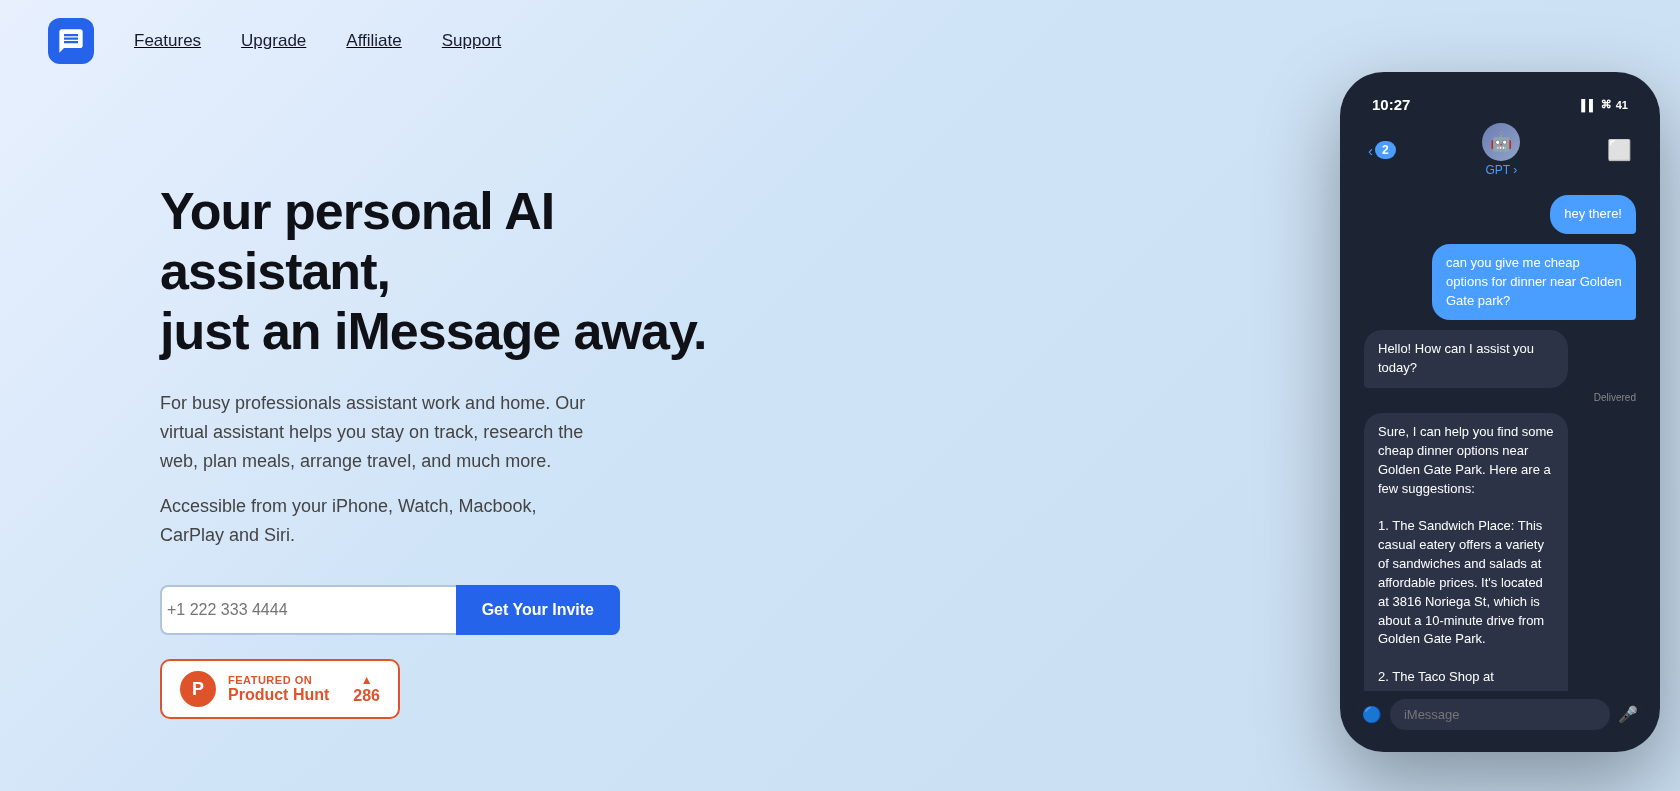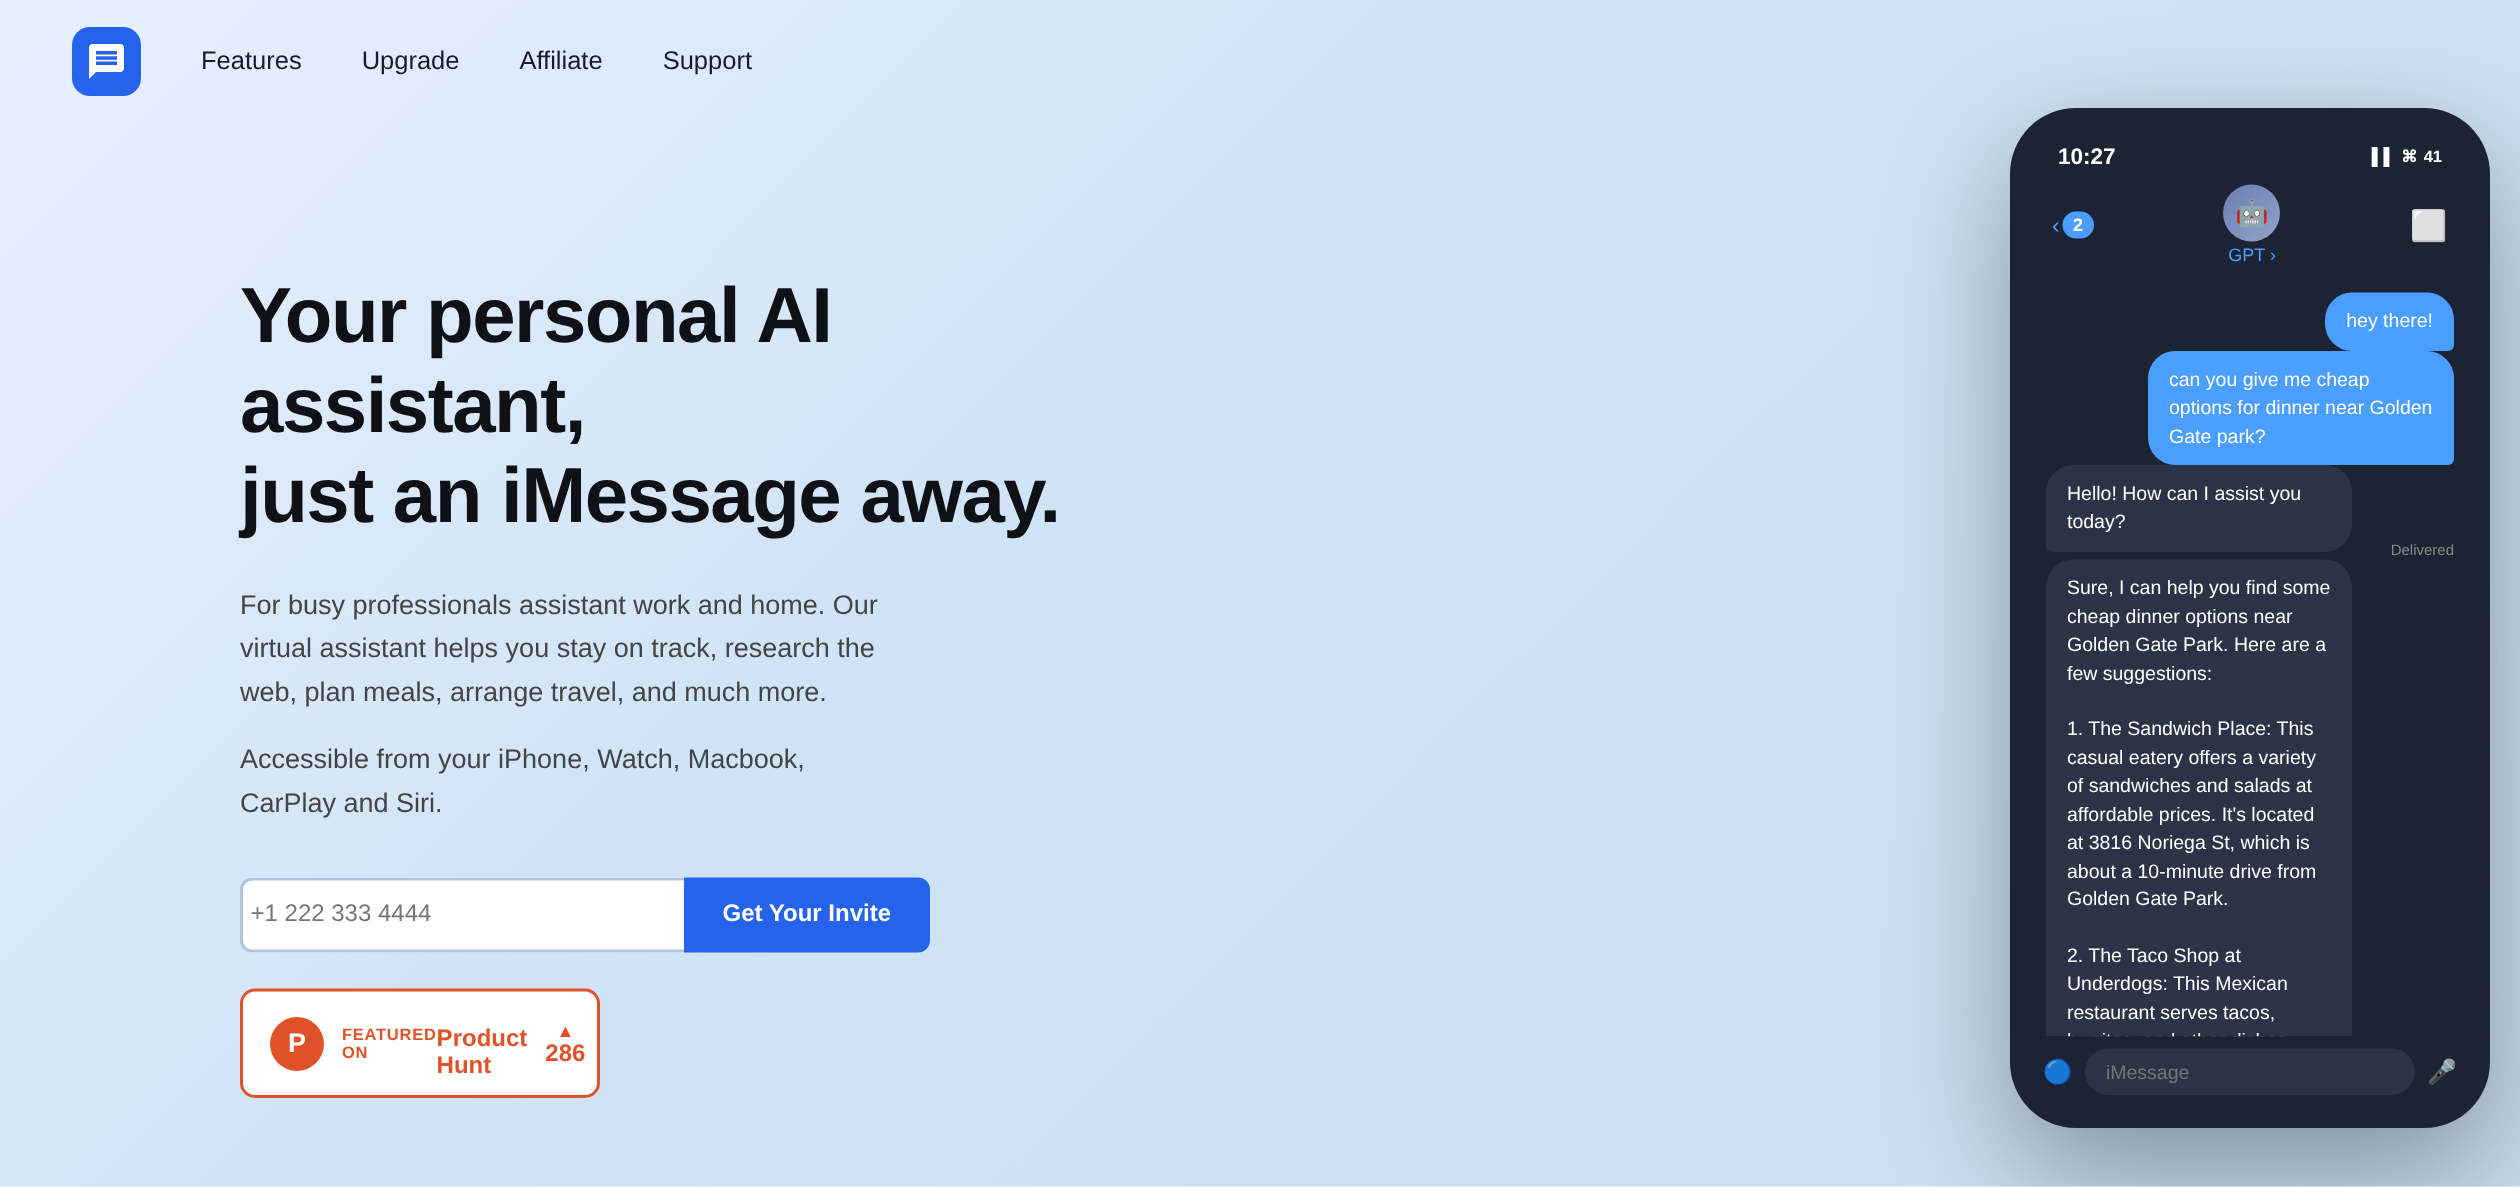--- a/index.html
+++ b/index.html
@@ -33,20 +33,21 @@
     .nav-logo svg {
       width: 28px;
       height: 28px;
       fill: white;
     }
 
     .nav-links {
       display: flex;
       gap: 40px;
       align-items: flex-end;
+      text-decoration: underline;
     }
 
     .nav-link {
       color: #1a1a2e;
       font-size: 17px;
       text-decoration: none;
       font-weight: 400;
       cursor: pointer;
     }
 
@@ -144,22 +145,21 @@
       align-items: center;
       justify-content: center;
       color: white;
       font-weight: 900;
       font-size: 18px;
       flex-shrink: 0;
     }
 
     .ph-text {
       display: flex;
-      flex-direction: row;
-      margin-top: 13px;
+      flex-direction: column;
     }
 
     .ph-featured-on {
       font-size: 11px;
       color: #e0532a;
       font-weight: 600;
       letter-spacing: 0.5px;
       text-transform: uppercase;
     }
 
@@ -283,20 +283,21 @@
       font-size: 20px;
     }
 
     
     .messages-area {
       flex: 1;
       overflow: hidden;
       padding: 8px 12px;
       display: flex;
       flex-direction: column;
+      gap: 10px;
     }
 
     .bubble {
       max-width: 75%;
       padding: 10px 14px;
       border-radius: 18px;
       font-size: 13px;
       line-height: 1.45;
       color: white;
     }

